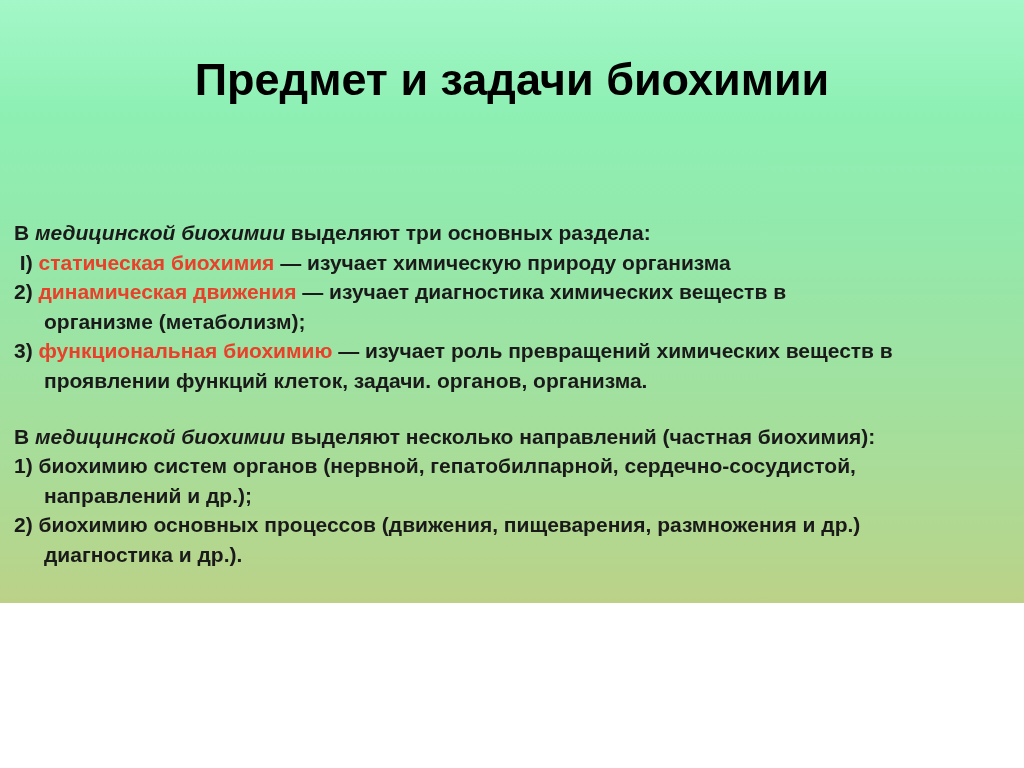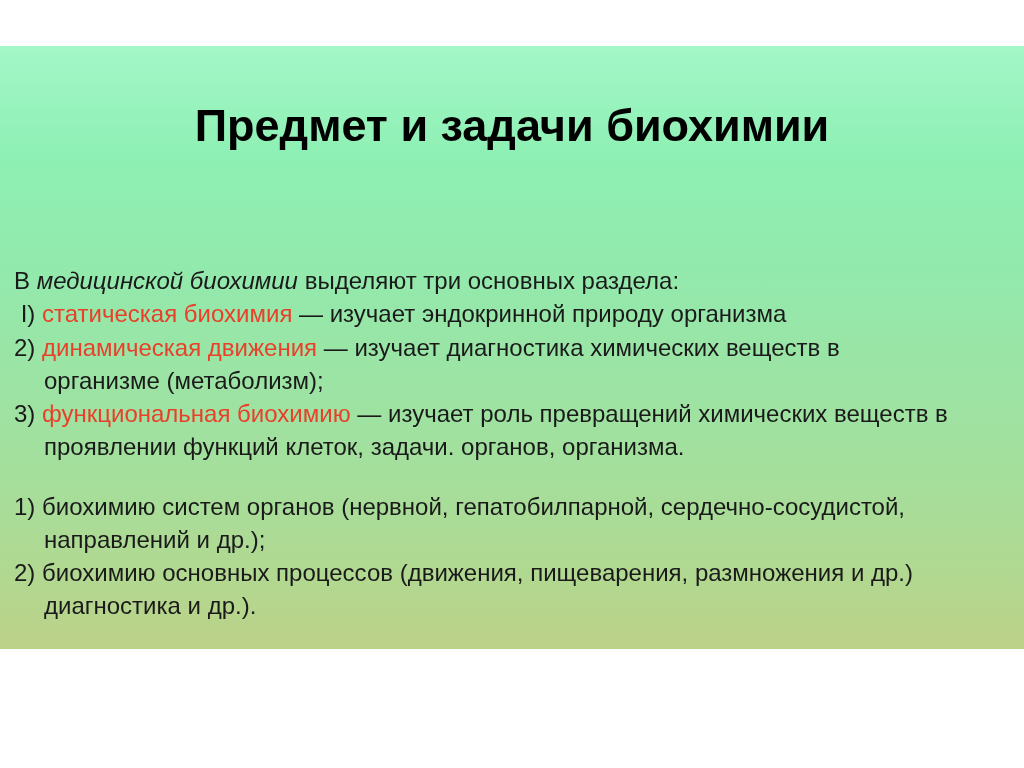--- a/index.html
+++ b/index.html
@@ -18,41 +18,41 @@
     height: 603px;
     box-sizing: border-box;
     background: linear-gradient(to bottom,
         #a4f7c8 0%,
         #8ef0b4 18%,
         #93e9ac 38%,
         #9de3a3 58%,
         #a8dd99 76%,
         #b3d78f 90%,
         #bcd188 100%);
-    margin-top: 46px;
   }
   .slide-title {
     position: absolute;
     top: 54px;
     left: 0;
     width: 1024px;
     text-align: center;
     font-size: 45px;
     font-weight: bold;
     color: #000000;
     letter-spacing: 0px;
   }
   .body-block {
     position: absolute;
     top: 218px;
     left: 14px;
     width: 1000px;
-    font-size: 24px;
+    font-size: 21px;
     color: #1a1a1a;
     line-height: 1.0;
+    font-weight: bold;
   }
   .para {
     margin: 0 0 0 0;
   }
   .line {
     white-space: pre-wrap;
     padding: 2px 0 2px 0;
     line-height: 1.22;
   }
   .indent {
@@ -74,34 +74,35 @@
 <div class="slide">
 
   <div class="slide-title">Предмет и задачи биохимии</div>
 
   <div class="body-block">
 
     <div class="para">
 
       <div class="line"><span>В </span><span class="it">медицинской биохимии</span><span> выделяют три основных раздела:</span></div>
 
-      <div class="line"><span> I) </span><span class="red">статическая биохимия</span><span> — изучает эндокринной природу организма</span></div>
+      <div class="line"><span> I) </span><span class="red">статическая биохимия</span><span> — изучает химическую природу организма</span></div>
 
       <div class="line"><span>2) </span><span class="red">динамическая движения</span><span> — изучает диагностика химических веществ в</span></div>
       <div class="line indent">организме (метаболизм);</div>
 
       <div class="line"><span>3) </span><span class="red">функциональная биохимию</span><span> — изучает роль превращений химических веществ в</span></div>
       <div class="line indent">проявлении функций клеток, задачи. органов, организма.</div>
 
     </div>
 
     <div class="spacer"></div>
 
     <div class="para">
 
+      <div class="line"><span>В </span><span class="it">медицинской биохимии</span><span> выделяют несколько направлений (частная биохимия):</span></div>
 
       <div class="line"><span>1) </span><span>биохимию систем органов (нервной, гепатобилпарной, сердечно-сосудистой,</span></div>
       <div class="line indent">направлений и др.);</div>
 
       <div class="line"><span>2) </span><span>биохимию основных процессов (движения, пищеварения, размножения и др.)</span></div>
 
       <div class="line indent">диагностика и др.).</div>
 
     </div>
 

